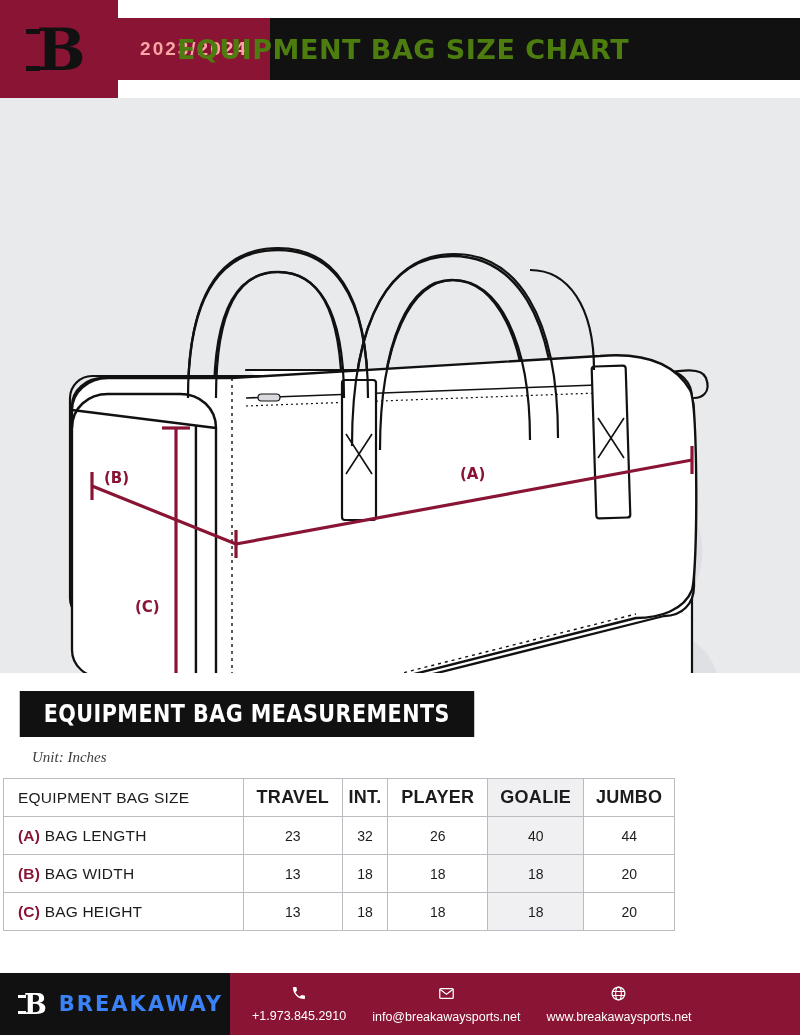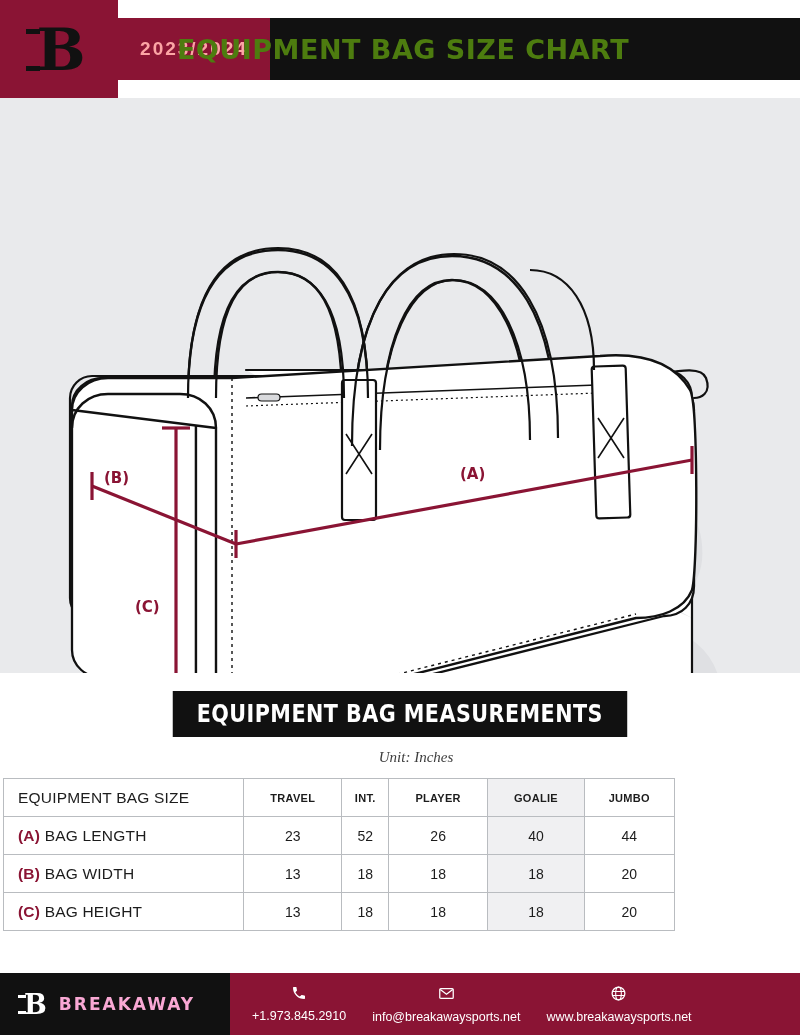--- a/index.html
+++ b/index.html
@@ -118,21 +118,21 @@
     color: #8a1434;
     font-weight: bold;
     font-size: 15px;
     font-family: "DejaVu Sans", sans-serif;
   }
 
   
   .meas-section {
     background: #ffffff;
     padding-top: 18px;
-    text-align: center;
+    text-align: left;
   }
   .meas-banner {
     display: inline-block;
     background: #111111;
     color: #ffffff;
     font-size: 25px;
     font-weight: bold;
     letter-spacing: 0.5px;
     padding: 8px 26px 9px 26px;
     font-family: "DejaVu Sans Condensed", "DejaVu Sans", sans-serif;
@@ -157,21 +157,21 @@
   }
   table.size-table th, table.size-table td {
     border: 1px solid #b9bcc0;
     height: 38px;
     text-align: center;
     color: #1c1c1c;
     font-weight: normal;
   }
   table.size-table thead th {
     font-weight: bold;
-    font-size: 11px;
+    font-size: 18px;
     letter-spacing: 0.3px;
   }
   table.size-table thead th.first-col,
   table.size-table tbody td.first-col {
     text-align: left;
     padding-left: 14px;
     width: 240px;
     font-size: 15.5px;
     letter-spacing: 0.2px;
   }
@@ -211,22 +211,22 @@
     background: #ffffff;
   }
   .footer-logo::after {
     content: "";
     position: absolute;
     left: -6px; bottom: 4px;
     width: 8px; height: 3px;
     background: #ffffff;
   }
   .footer-brand {
-    color: #f9a8d4;
-    font-size: 17px;
+    color: #3b82f6;
+    font-size: 21px;
     font-weight: bold;
     letter-spacing: 2px;
     font-family: "DejaVu Sans", sans-serif;
   }
   .footer-right {
     flex: 1;
     background: #8a1434;
     display: flex;
     align-items: center;
     gap: 26px;
@@ -370,21 +370,21 @@
         <th>JUMBO</th>
       </tr>
     </thead>
     <tbody>
       <tr>
         <td class="first-col">
           <span class="row-tag">(A)</span>
           <span>BAG LENGTH</span>
         </td>
         <td>23</td>
-        <td>52</td>
+        <td>32</td>
         <td>26</td>
         <td class="col-highlight">40</td>
         <td>44</td>
       </tr>
       <tr>
         <td class="first-col">
           <span class="row-tag">(B)</span>
           <span>BAG WIDTH</span>
         </td>
         <td>13</td>

